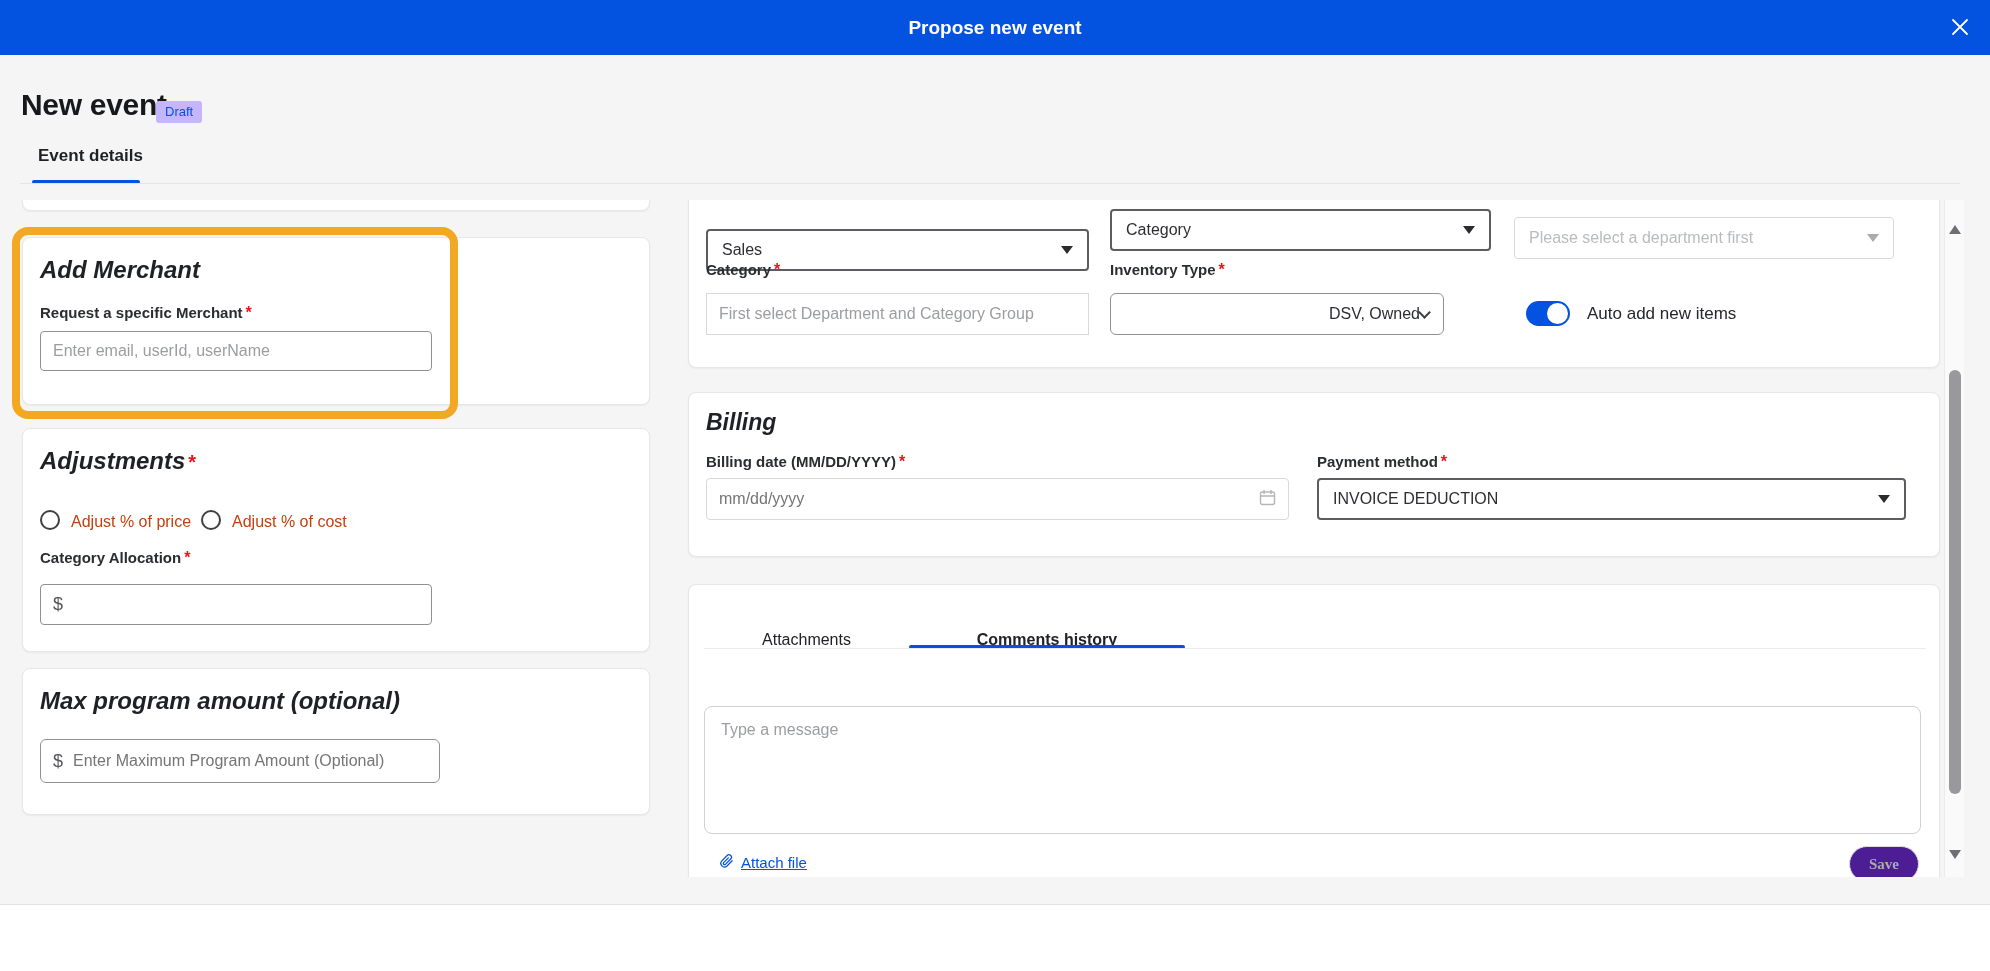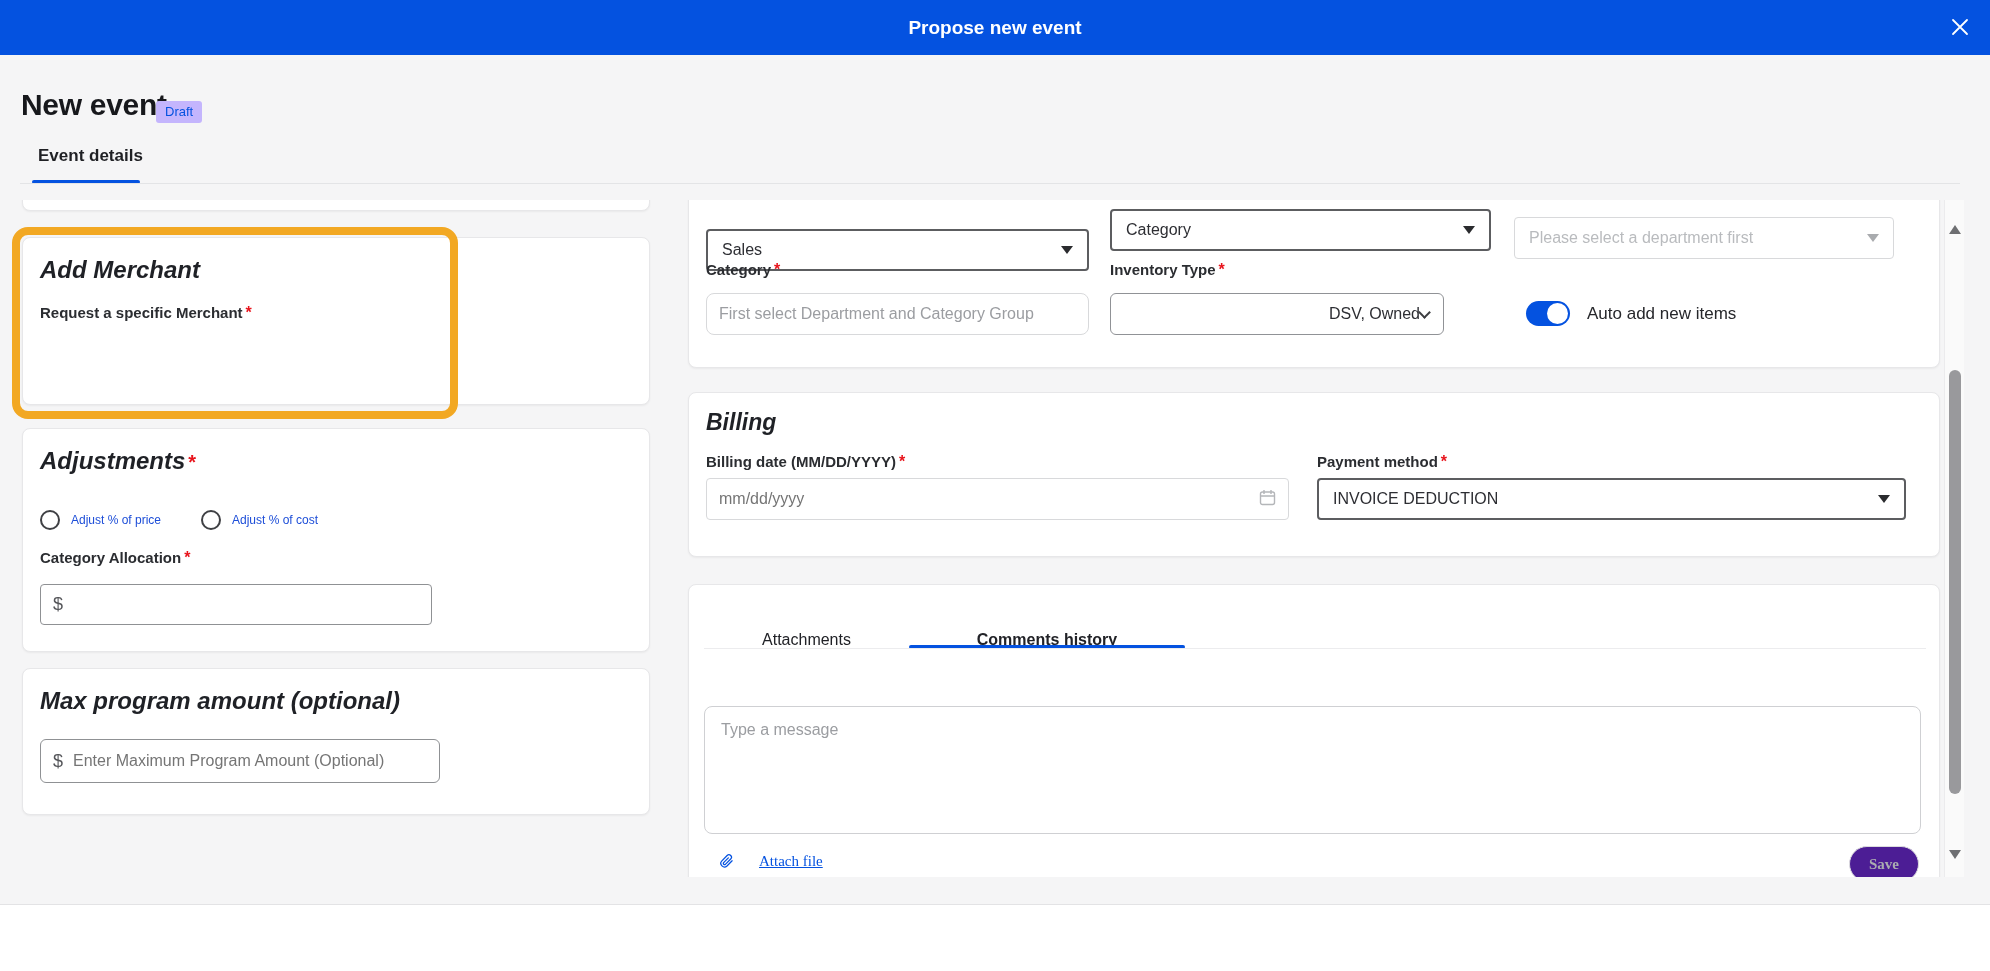--- a/index.html
+++ b/index.html
@@ -71,39 +71,39 @@
   .dollar-input input { border:none; outline:none; flex:1; font-family:"Liberation Sans", sans-serif; font-size:16px; color:#2b2d31; background:transparent; }
 
   
   .highlight-box {
     position:absolute; left:12px; top:27px; width:446px; height:192px;
     border:8px solid #f2a823; border-radius:16px; pointer-events:none; z-index:5;
   }
 
   
   .radio-ctl { width:20px; height:20px; border:2px solid #3f4044; border-radius:50%; background:#fff; display:inline-block; cursor:pointer; }
-  .radio-label { font-size:12px; color:#1d4ed8; }
+  .radio-label { font-size:16px; color:#c2410c; }
 
   
   .toggle { position:absolute; width:44px; height:25px; border-radius:13px; background:#0452e0; cursor:pointer; }
   .toggle .knob { position:absolute; right:2px; top:2px; width:21px; height:21px; border-radius:50%; background:#fff; }
 
   
   .ctabs { position:absolute; left:15px; top:0; height:64px; display:flex; }
   .ctab { display:flex; align-items:flex-end; justify-content:center; font-size:16px; color:#212227; cursor:pointer; position:relative; }
   .ctab.active { font-weight:bold; }
   .ctab.active .ctab-underline { position:absolute; left:0; right:0; bottom:0; height:4px; border-radius:2px; background:#0452e0; }
   .ctab-divider { position:absolute; left:15px; width:1222px; top:63px; height:1px; background:#ececee; }
 
   .msg-area {
     position:absolute; left:15px; top:121px; width:1217px; height:128px;
     border:1px solid #cfd0d3; border-radius:8px; resize:none; outline:none;
     font-family:"Liberation Sans", sans-serif; font-size:16px; color:#2b2d31; padding:14px 16px;
   }
-  .attach-link { position:absolute; left:30px; top:268px; display:flex; gap:25px; color:#0452e0; font-size:15px; text-decoration:underline; cursor:pointer; background:none; border:none; font-family:Liberation Serif, serif; }
+  .attach-link { position:absolute; left:30px; top:268px; display:flex; align-items:center; gap:7px; color:#0452e0; font-size:15px; text-decoration:underline; cursor:pointer; background:none; border:none; font-family:Liberation Sans, sans-serif; }
   .save-pill {
     position:absolute; left:1160px; top:261px; width:70px; height:36px; border-radius:18px;
     background:#4c1d95; border:1px solid #dcdcde; color:#aaacb0; font-size:15px; font-weight:bold;
     font-family:Liberation Serif, serif; cursor:default;
   }
 
   
   .scrollbar { position:absolute; left:1944px; top:0; width:20px; height:677px; background:#fafafa; border-left:1px solid #ebebed; }
   .sb-up, .sb-down { position:absolute; left:4px; width:12px; height:10px; cursor:pointer; }
   .sb-up { top:8px; }
@@ -142,20 +142,21 @@
 
   <div class="viewport">
 
     <div class="card" style="left:22px; top:-40px; width:628px; height:51px;"></div>
 
     <div class="card" style="left:22px; top:37px; width:628px; height:168px;">
       <h2 class="abs" style="left:17px; top:18px;">Add Merchant</h2>
       <div class="abs" style="left:17px; top:66px;">
         <span class="field-label">Request a specific Merchant</span><span class="req">*</span>
       </div>
+      <input class="text-input abs" style="left: 17px; top: 93px; width: 392px; height: 40px;" placeholder="Enter email, userId, userName">
     </div>
 
     <div class="highlight-box"></div>
 
     <div class="card" style="left:22px; top:228px; width:628px; height:224px;">
       <div class="abs" style="left:17px; top:18px;">
         <h2 style="display:inline;">Adjustments</h2><span class="req" style="font-size:20px;">*</span>
       </div>
       <span class="radio-ctl abs" style="left:17px; top:81px;"></span>
       <span class="radio-label abs" style="left:48px; top:84px;">Adjust % of price</span>
@@ -192,21 +193,21 @@
         <span class="tri-down gray"></span>
       </div>
 
       <div class="abs" style="left:17px; top:110px;">
         <span class="field-label">Category</span><span class="req">*</span>
       </div>
       <div class="abs" style="left:421px; top:110px;">
         <span class="field-label">Inventory Type</span><span class="req">*</span>
       </div>
 
-      <input class="text-input abs select-disabled" style="left: 17px; top: 142px; width: 383px; height: 42px; border-radius: 8px;" placeholder="First select Department and Category Group">
+      <input class="text-input abs select-disabled" style="left: 17px; top: 142px; width: 383px; height: 42px; border-radius: 0;" placeholder="First select Department and Category Group">
       <div class="select-box select-thin" style="left:421px; top:142px; width:334px; height:42px;justify-content:flex-end;">
         <span>DSV, Owned</span>
         <span class="chev-down"></span>
       </div>
 
       <div class="toggle" style="left:837px; top:150px;">
         <span class="knob"></span>
       </div>
       <span class="abs" style="left:898px; top:153px; font-size:17px; color:#26272b;">Auto add new items</span>
     </div>

